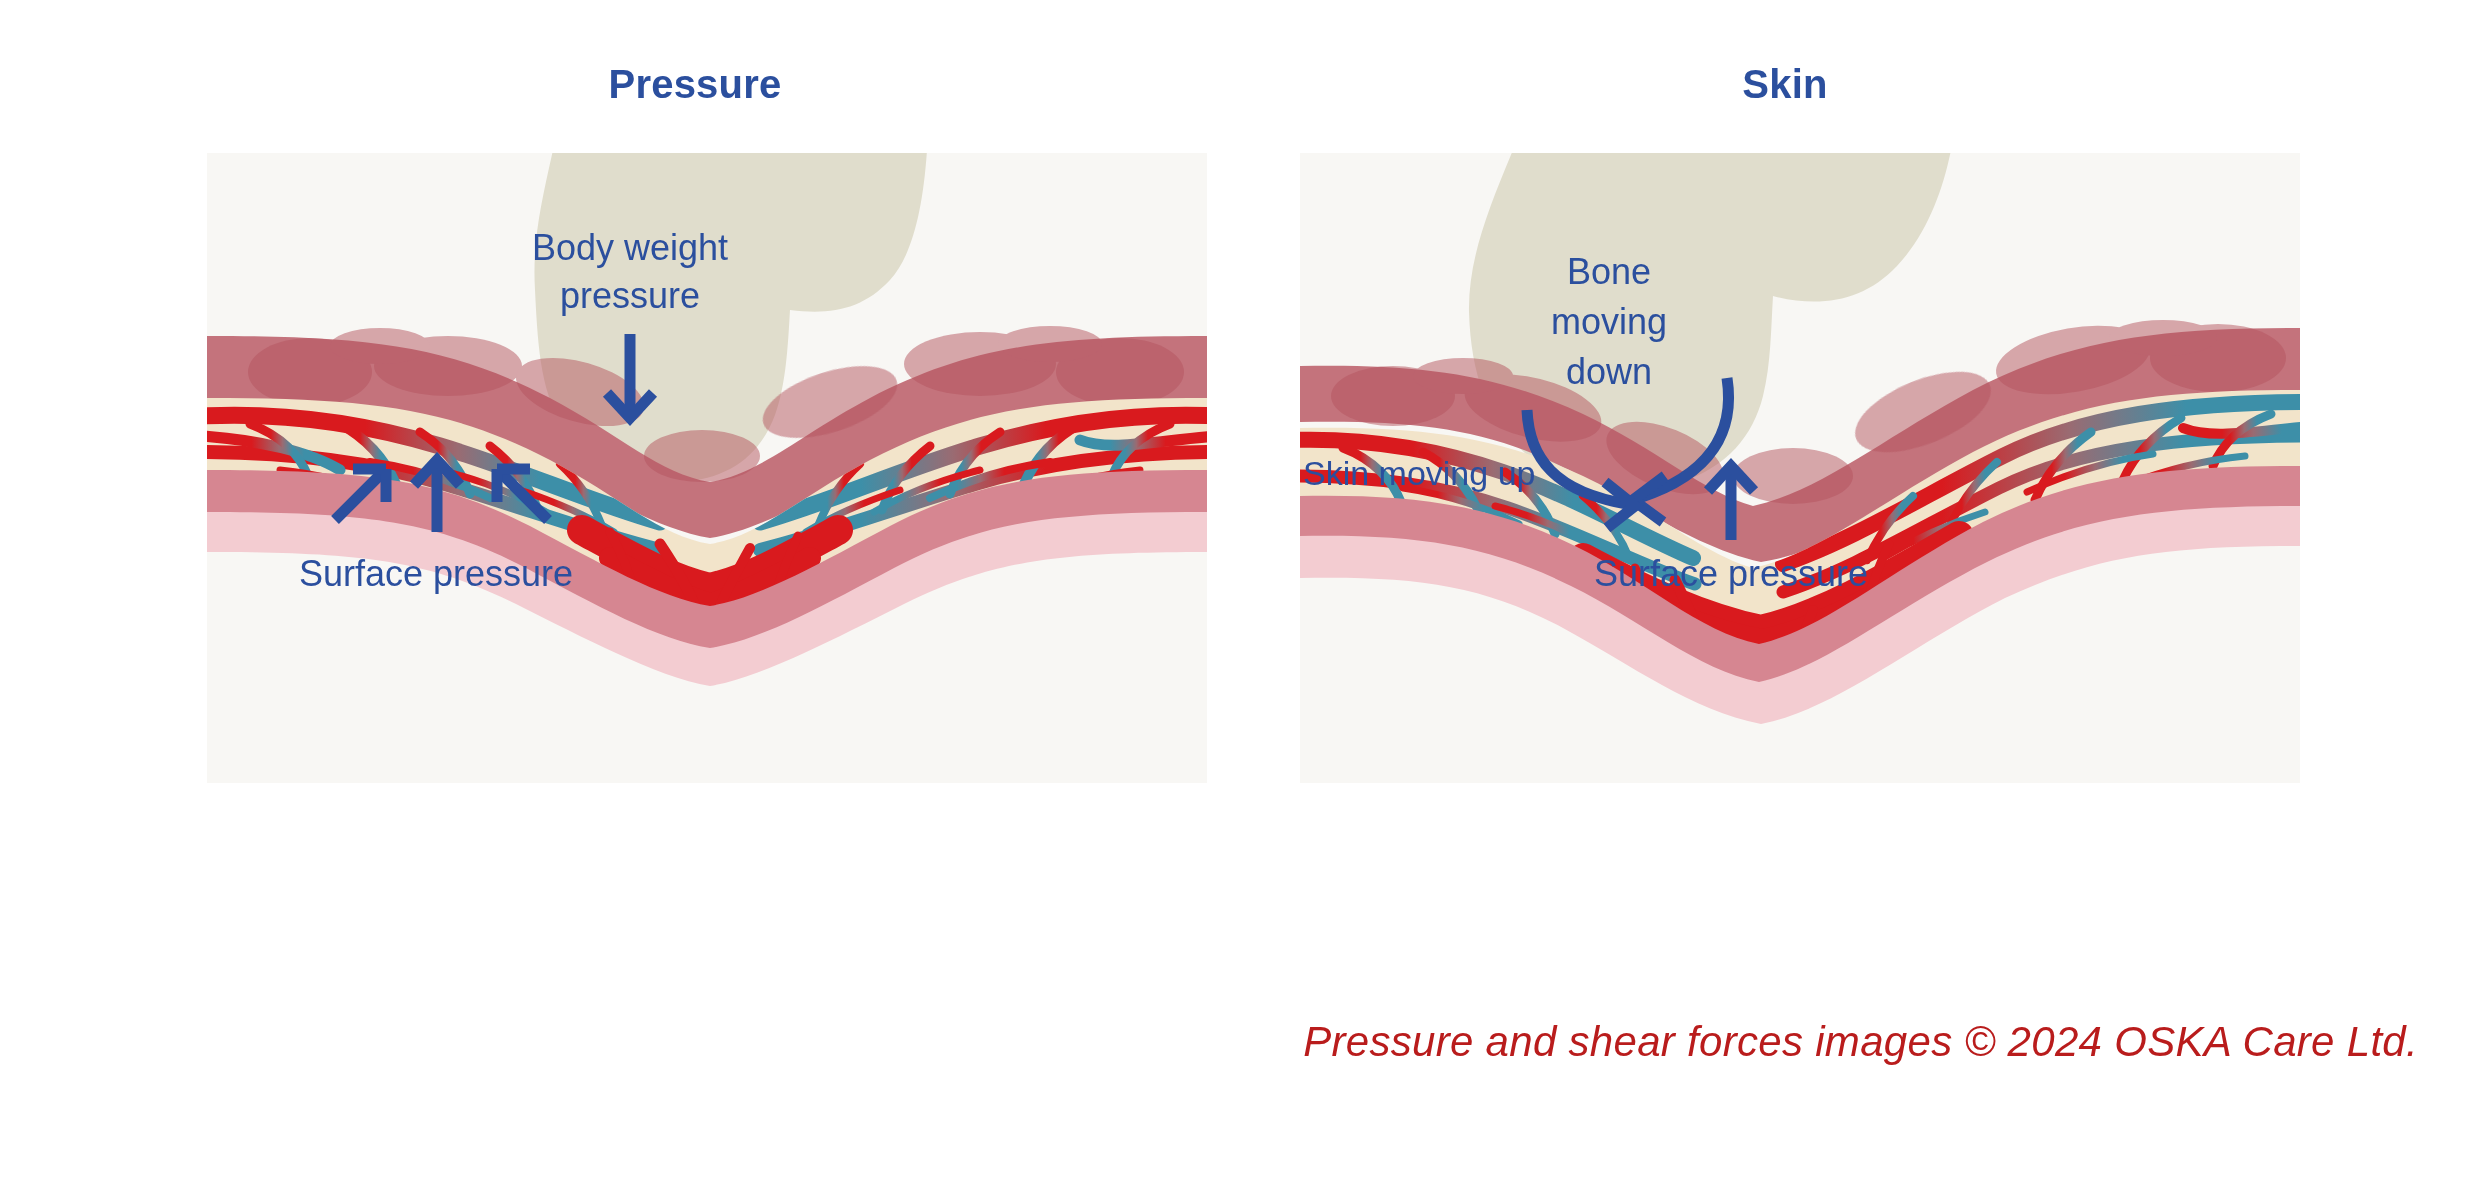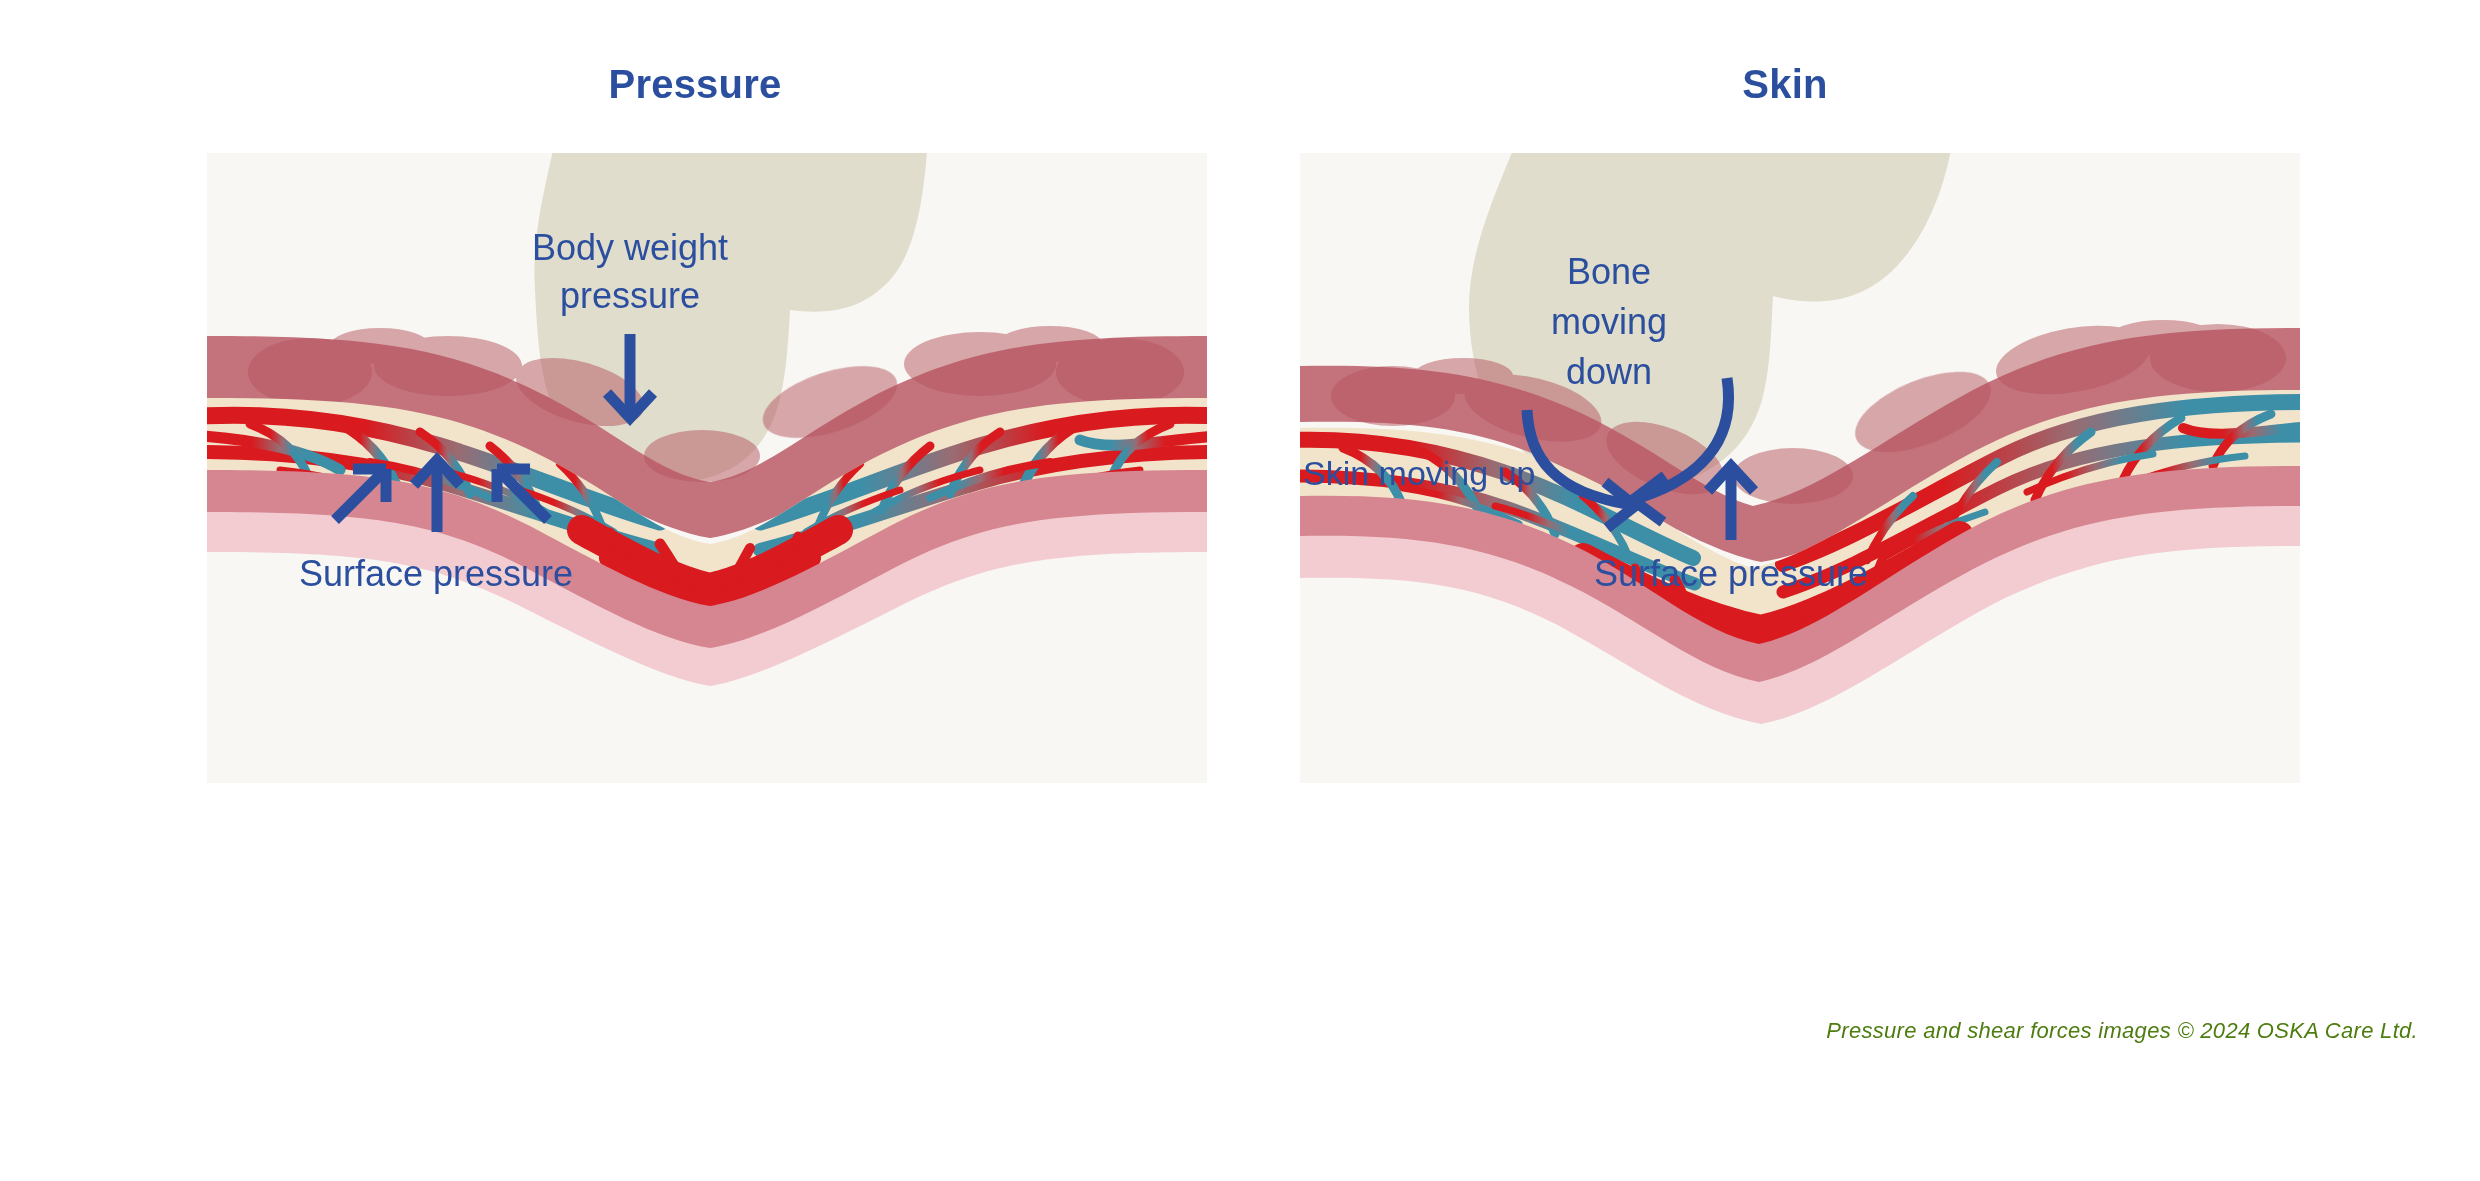--- a/index.html
+++ b/index.html
@@ -18,22 +18,22 @@
   }
   #title-pressure{left:0;top:62px;width:1390px;}
   #title-shear{left:1090px;top:62px;width:1390px;}
 
   .caption{
     position:absolute;
     right:62px;
     top:1018px;
     font-family:"Liberation Sans",sans-serif;
     font-style:italic;
-    font-size:22px;
-    color:#4d7c0f;
+    font-size:42px;
+    color:#b91c1c;
     white-space:nowrap;
     letter-spacing:0.3px;
   }
 
   svg{display:block;}
   .anno-text{
     font-family:"Liberation Sans",sans-serif;
     fill:#2b4f9e;
     font-size:36px;
   }

